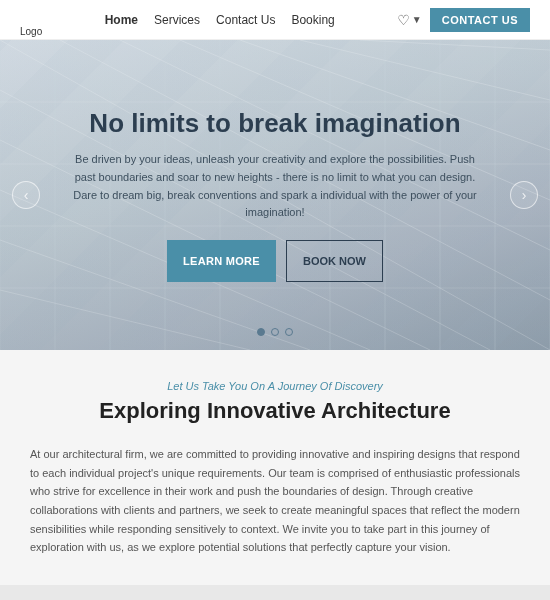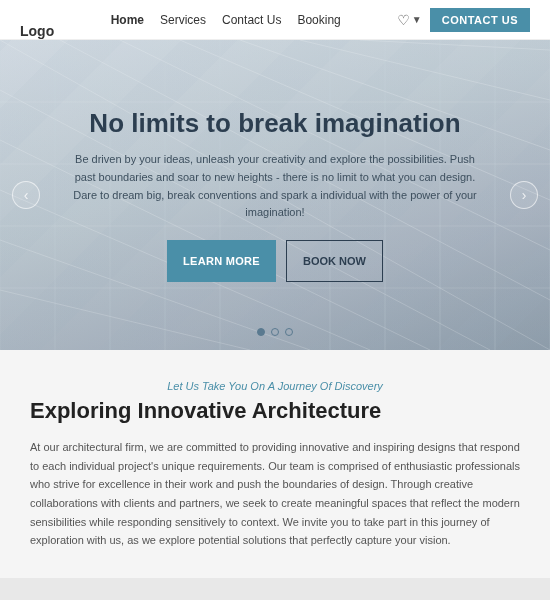--- a/index.html
+++ b/index.html
@@ -4,21 +4,21 @@
   <style>
     * { margin: 0; padding: 0; box-sizing: border-box; }
     body { font-family: Arial, sans-serif; width: 550px; overflow-x: hidden; font-size: 13px; }
 
     
     .navbar {
       display: flex; align-items: center; justify-content: space-between;
       padding: 10px 20px; background: #fff; border-bottom: 1px solid #eee;
       height: 40px;
     }
-    .nav-logo { font-weight: bold; font-size: 14px; color: #333; margin-top: 23px; }
+    .nav-logo { font-weight: normal; font-size: 10px; color: #333; margin-top: 23px; }
     .nav-links { display: flex; gap: 16px; justify-content: space-between; }
     .nav-links a { text-decoration: none; font-size: 12px; color: #333; }
     .nav-links a.active { color: #333; font-weight: 600; }
     .nav-right { display: flex; align-items: center; gap: 8px; }
     .nav-icon { font-size: 14px; color: #555; cursor: pointer; display: flex; align-items: center; gap: 2px; }
     .contact-btn {
       background: #4a8fa8; color: #fff; border: none; padding: 6px 12px;
       font-size: 11px; font-weight: bold; cursor: pointer; letter-spacing: 0.5px;
     }
 
@@ -80,21 +80,21 @@
       background: transparent;
     }
     .dot.active { background: #5a7a90; }
 
     
     .about {
       padding: 30px 30px 28px;
       background: #f5f5f5;
     }
     .about-tagline { font-size: 11px; color: #4a8fa8; margin-bottom: 6px; font-style: italic; text-align: center; }
-    .about-title { font-size: 22px; font-weight: bold; color: #222; margin-bottom: 14px; }
+    .about-title { font-size: 22px; font-weight: bold; color: #222; margin-bottom: 21px; text-align: center; }
     .about-text { font-size: 11px; color: #555; line-height: 1.7; }
 
     
     .services { background: #e8e8e8; padding: 28px 20px 20px; text-align: center; }
   </style>
 </head>
 <body>
 
 <nav class="navbar">
   <span class="nav-logo">Logo</span>

